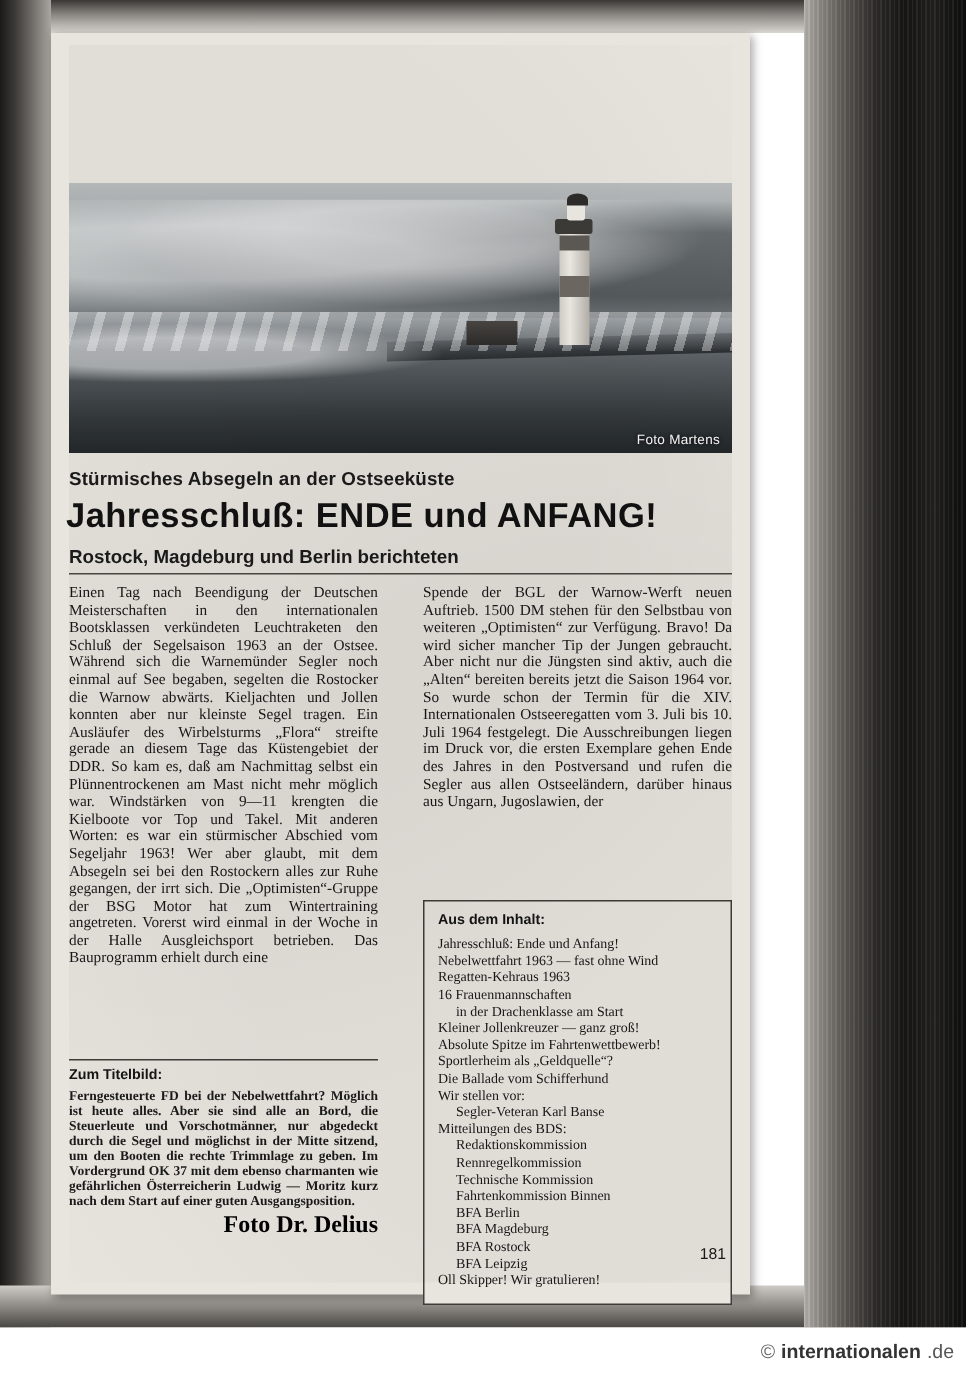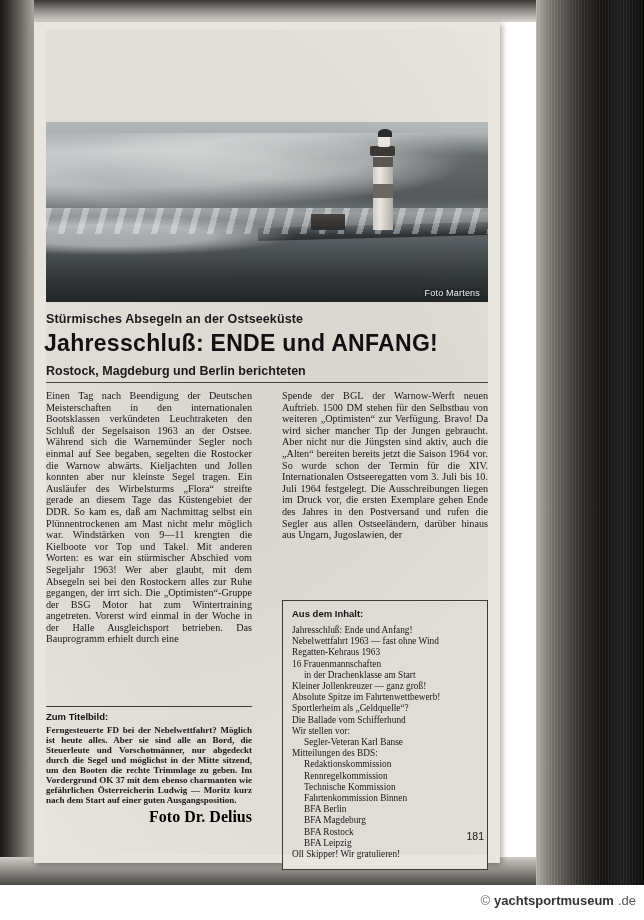--- a/index.html
+++ b/index.html
@@ -403,18 +403,18 @@
 
       <div class="page-number">181</div>
 
       <div class="grain"></div>
     </div>
   </div>
 
   <div class="footer">
     <div class="footer-credit">
       <span class="copy-mark">©</span>
-      <span class="brand">yachtsportmuseum</span>
+      <span class="brand">internationalen</span>
       <span>.de</span>
     </div>
   </div>
 
 </div>
 
 </body></html>

